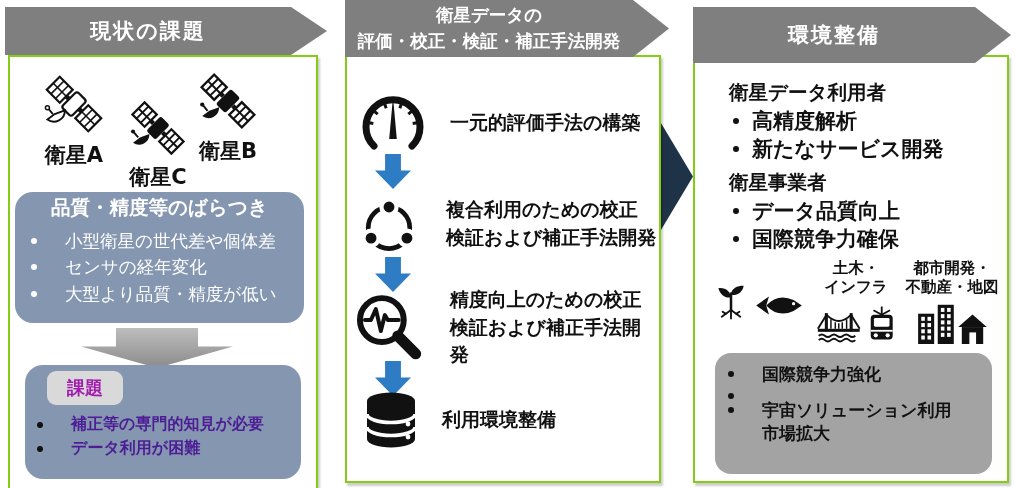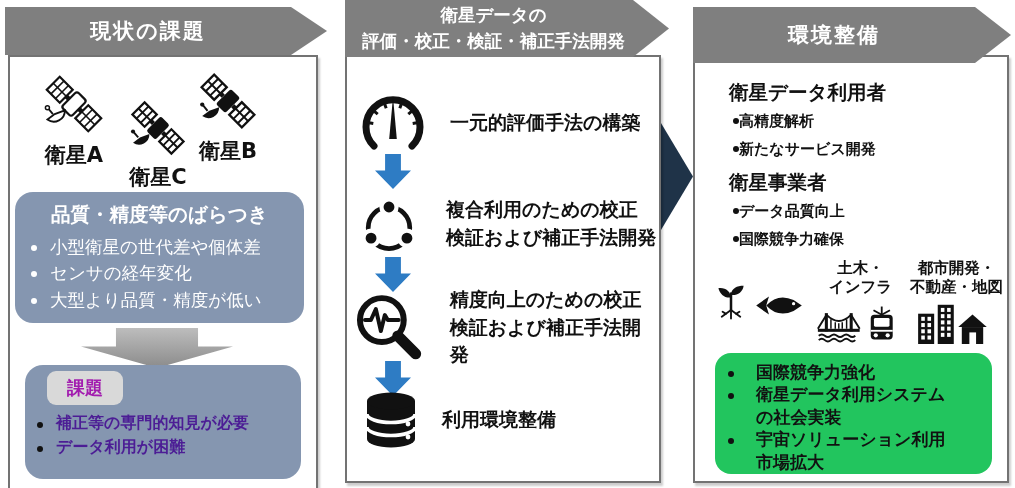--- a/index.html
+++ b/index.html
@@ -9,42 +9,42 @@
   
   .banner{position:absolute;z-index:3;background:#7f7f7f;color:#fff;font-weight:bold;
           display:flex;align-items:center;justify-content:center;text-align:center;
           clip-path:polygon(0 0,calc(100% - 36px) 0,100% 50%,calc(100% - 36px) 100%,0 100%);
           padding-right:36px;box-sizing:border-box;filter:drop-shadow(2px 2px 1px rgba(0,0,0,.25));}
   .banner-left{left:5px;top:7px;width:322px;height:48px;font-size:21px;letter-spacing:2px;}
   .banner-mid{left:345px;top:0;width:324px;height:57px;font-size:17.5px;line-height:1.45;white-space:pre-line;}
   .banner-right{left:693px;top:7px;width:318px;height:56px;font-size:21px;letter-spacing:2px;}
 
   
-  .body{position:absolute;z-index:2;background:#fff;border:2px solid #737373;box-sizing:border-box;
+  .body{position:absolute;z-index:2;background:#fff;border:2px solid #84cc16;box-sizing:border-box;
         box-shadow:2px 3px 2px rgba(0,0,0,.2);}
   .body-left{left:8px;top:55px;width:310px;height:480px;}
   .body-mid{left:345px;top:55px;width:316px;height:428px;}
   .body-right{left:693px;top:55px;width:316px;height:428px;}
 
   
   .link-arrow{position:absolute;z-index:1;left:652px;top:108px;width:41px;height:137px;
               background:#1f3348;clip-path:polygon(0 0,100% 50%,0 100%);}
 
   
   .sat{position:absolute;text-align:center;}
   .sat-a{left:14px;top:14px;width:100px;}
   .sat-c{left:98px;top:40px;width:100px;}
   .sat-b{left:170px;top:12px;width:96px;}
   .sat-label{font-size:21px;font-weight:bold;margin-top:0;}
 
   .round-box{position:absolute;background:#8596b0;border-radius:18px;box-sizing:border-box;}
-  .variance-box{left:5px;top:135px;width:289px;height:131px;padding-top:9px;}
+  .variance-box{left:5px;top:135px;width:289px;height:131px;padding-top:2px;}
   .variance-title{text-align:center;color:#fff;font-weight:bold;font-size:19.5px;}
   .variance-bullets{margin-top:7px;padding:0 8px 0 16px;color:#fff;font-size:17.5px;line-height:1.5;}
-  .brow{display:flex;gap:13px;font-family:Liberation Mono, monospace;}
+  .brow{display:flex;gap:28px;}
   .dot{flex:none;width:6px;height:6px;border-radius:50%;margin-top:10px;}
   .dot-w{background:#fff;}
   .dot-k{background:#111;}
 
   .down-arrow-gray{position:absolute;left:71px;top:271px;width:152px;height:40px;
                    background:linear-gradient(180deg,#bdbdbd,#8b8b8b);
                    clip-path:polygon(23% 0,77% 0,77% 46%,100% 46%,50% 100%,0 46%,23% 46%);}
 
   .issue-box{left:15px;top:308px;width:276px;height:114px;}
   .issue-tag{position:absolute;left:22px;top:6px;width:76px;height:34px;background:#d9d9d9;
@@ -61,37 +61,37 @@
   .s4{left:16px;top:333px;}
   .step-label{font-size:19px;font-weight:bold;white-space:pre-line;line-height:1.45;}
 
   .flow-arrow{position:absolute;left:28px;width:36px;height:35px;background:#2e7cc4;
               clip-path:polygon(28% 0,72% 0,72% 47%,100% 47%,50% 100%,0 47%,28% 47%);}
   .fa1{top:97px;} .fa2{top:200px;} .fa3{top:304px;}
 
   
   .beneficiaries{position:absolute;left:34px;top:22px;}
   .rp-heading{font-size:19.5px;font-weight:bold;line-height:28px;}
-  .rp-bullet{display:flex;font-size:15px;font-weight:bold;line-height:28px;padding-left:4px;}
+  .rp-bullet{display:flex;gap:13px;font-size:21px;font-weight:bold;line-height:28px;padding-left:4px;}
   .rp-bullet .dot{margin-top:11px;}
   .gap{height:6px;}
 
   .ind{position:absolute;text-align:center;}
   .ind1{left:8px;top:212px;width:112px;}
   .ind2{left:122px;top:202px;width:78px;}
   .ind3{left:200px;top:202px;width:114px;}
   .ind-label{font-size:15.5px;font-weight:bold;line-height:1.25;white-space:pre-line;}
   .ind-icons{display:flex;justify-content:center;align-items:flex-end;gap:7px;}
   .ind1 .ind-icons{margin-top:15px;} .ind2 .ind-icons{margin-top:5px;} .ind3 .ind-icons{margin-top:5px;}
 
-  .outcome-box{position:absolute;left:20px;top:296px;width:277px;height:121px;background:#22c55e;
+  .outcome-box{position:absolute;left:20px;top:296px;width:277px;height:121px;background:#a3a3a3;
                border-radius:16px;box-sizing:border-box;padding:10px 22px 0 13px;}
   .outcome-box .brow{font-size:17px;font-weight:bold;line-height:1.32;}
   .outcome-box .dot{margin-top:8px;}
-  .pre{white-space:pre-line;margin-left:9px;}
+  .pre{white-space:pre-line;}
 </style>
 </head>
 <body>
 
 <div class="canvas">
 
   <div class="link-arrow"></div>
 
   <div class="banner banner-left">
     <span>現状の課題</span>
@@ -393,22 +393,20 @@
       </div>
     </div>
 
     <div class="outcome-box">
       <div class="brow">
           <span class="dot dot-k"></span>
           <span class="pre">国際競争力強化</span>
         </div>
       <div class="brow">
           <span class="dot dot-k"></span>
-          <span class="pre">衛星データ利用システム
-の社会実装</span>
         </div>
       <div class="brow">
           <span class="dot dot-k"></span>
           <span class="pre">宇宙ソリューション利用
 市場拡大</span>
         </div>
     </div>
   </div>
 
 </div>

